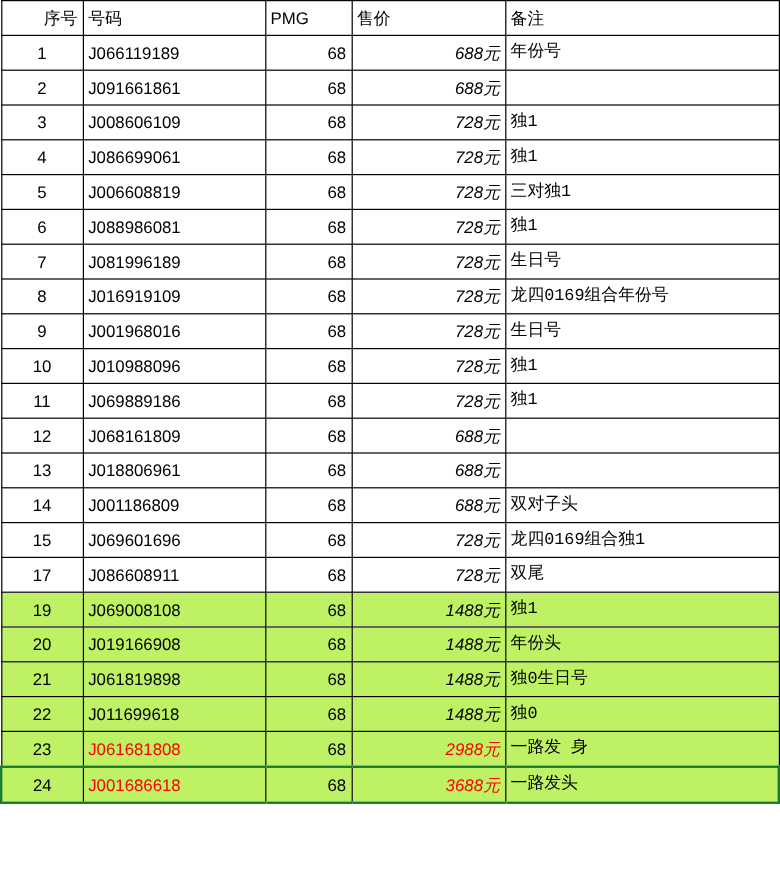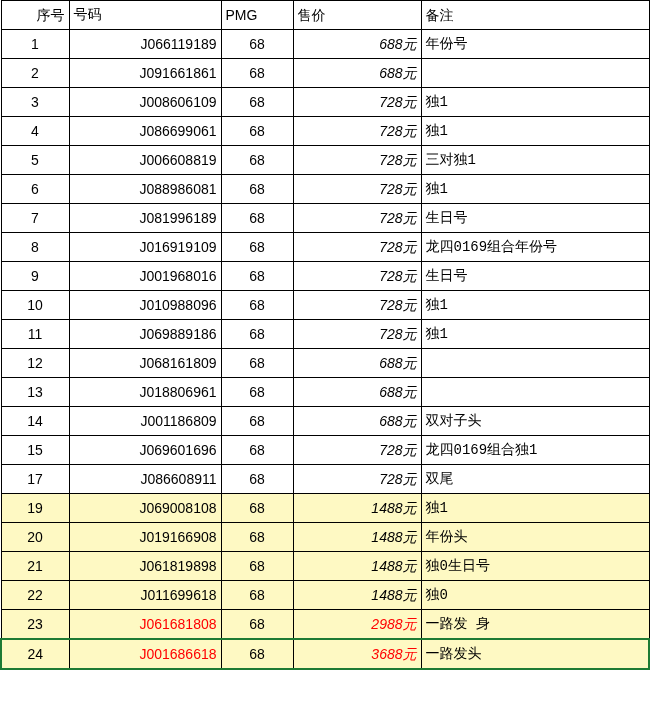--- a/index.html
+++ b/index.html
@@ -31,32 +31,32 @@
     white-space: nowrap;
     overflow: hidden;
   }
   col.c-idx   { width: 68px; }
   col.c-num   { width: 152px; }
   col.c-pmg   { width: 72px; }
   col.c-price { width: 128px; }
   col.c-note  { width: 228px; }
 
   .hdr-idx   { text-align: right; }
-  .hdr-num   { text-align: left; font-family: Liberation Mono, monospace; }
+  .hdr-num   { text-align: left; }
   .hdr-pmg   { text-align: left; }
   .hdr-price { text-align: left; }
   .hdr-note  { text-align: left; margin-top: 19px; }
 
   .cell-idx   { text-align: center; }
-  .cell-num   { text-align: right; }
-  .cell-pmg   { text-align: center; }
+  .cell-num   { text-align: left; }
+  .cell-pmg   { text-align: right; }
   .cell-price { text-align: right; padding-right: 8px; font-style: italic; }
   .cell-note  { text-align: left; padding-right: 6px; font-family: Liberation Mono, monospace; }
 
-  tr.hl td { background: #fef9c3; margin-top: 10px; }
+  tr.hl td { background: #bef264; margin-top: 10px; }
   td.red   { color: #ff0000; }
 
   tr.selected td {
     border-top: 2px solid #1e7b34;
     border-bottom: 2px solid #1e7b34;
   }
   tr.selected td.first { border-left: 2px solid #1e7b34; }
   tr.selected td.last  { border-right: 2px solid #1e7b34; }
 </style>
 </head>

